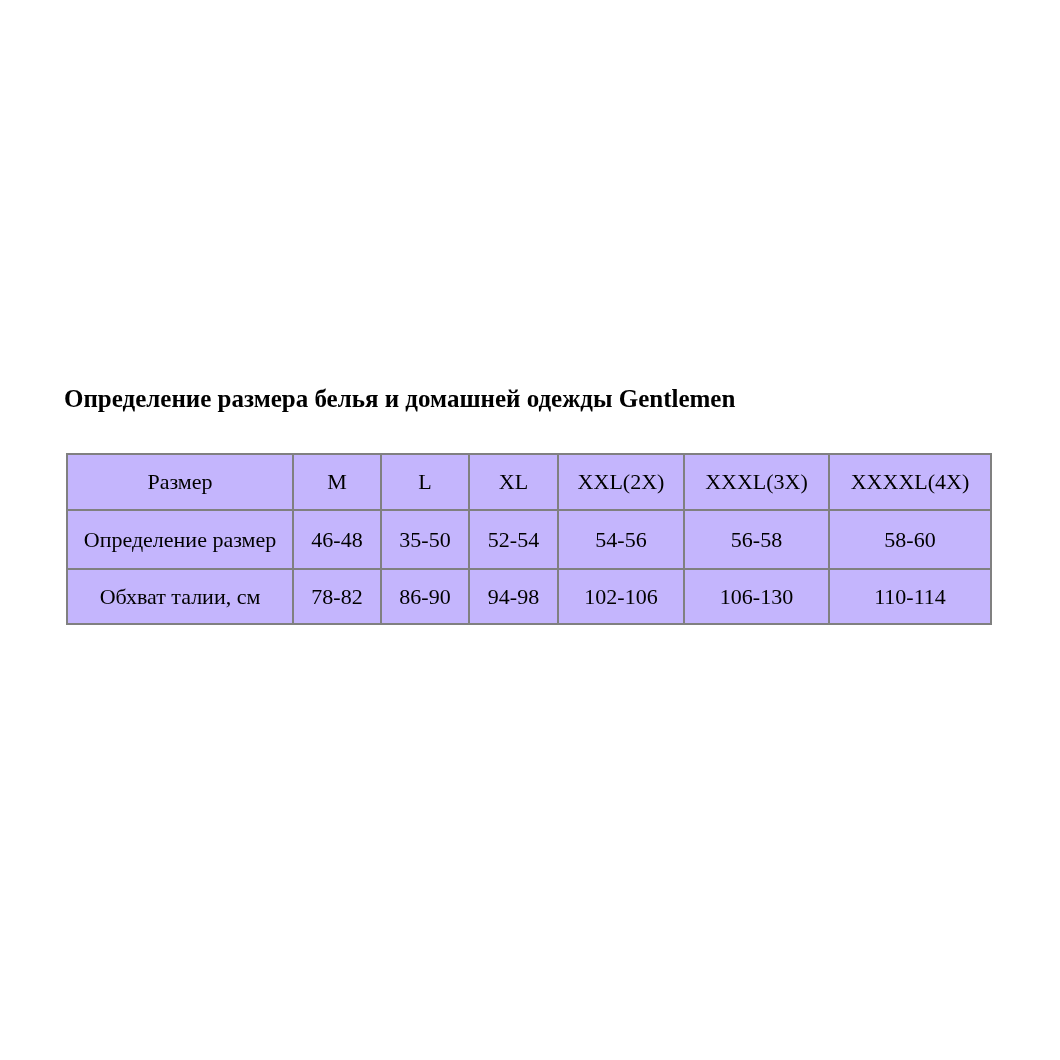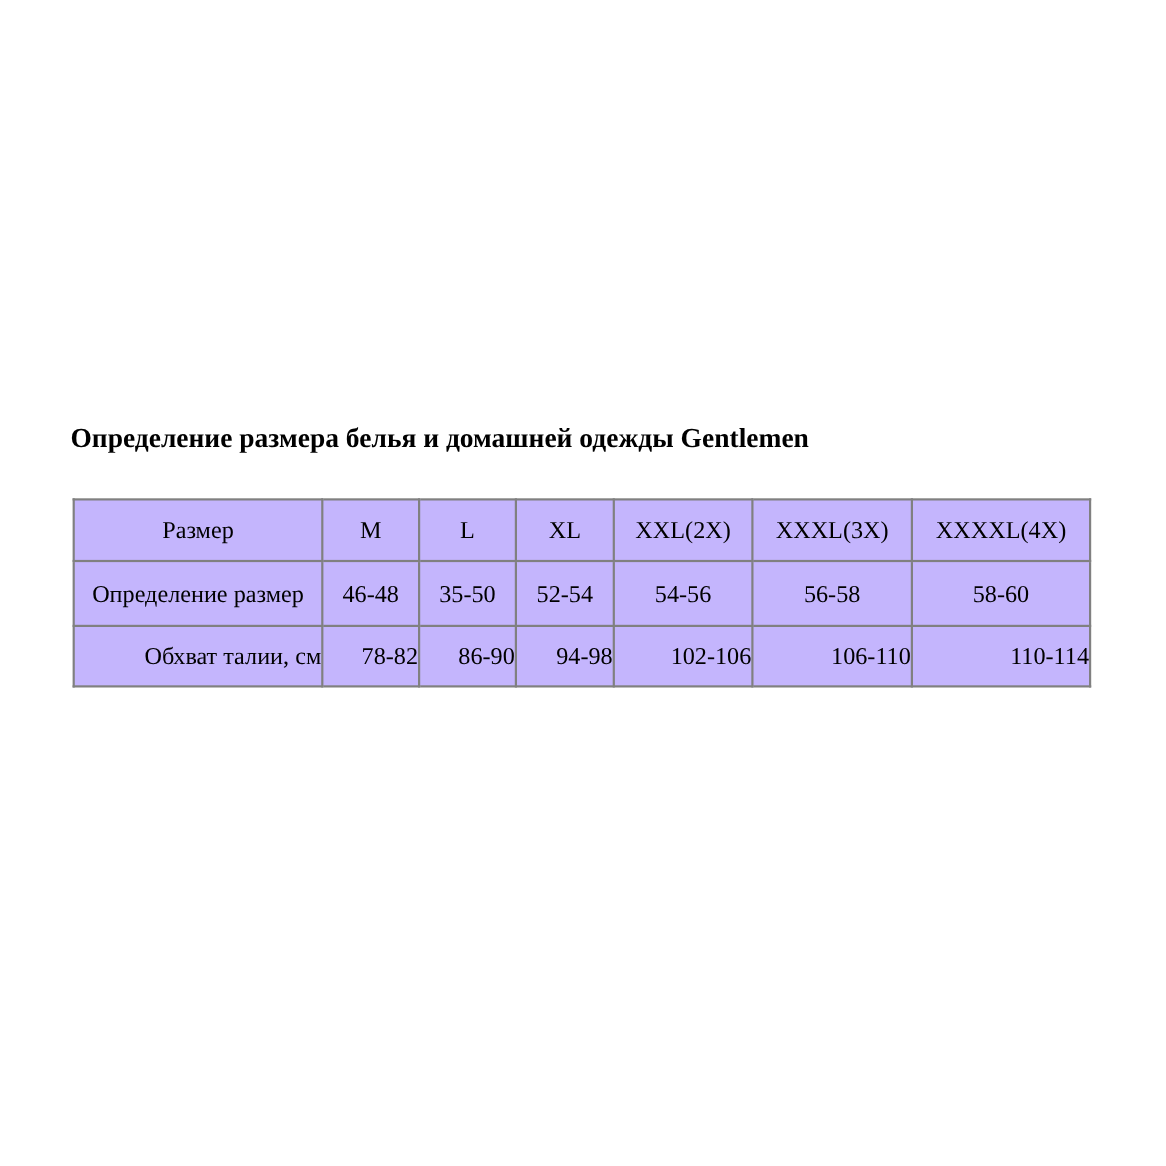--- a/index.html
+++ b/index.html
@@ -39,21 +39,21 @@
     text-align: center;
     vertical-align: middle;
     font-size: 22px;
     color: #000000;
     padding: 0;
     background: #c4b5fd;
     font-family: "Liberation Serif", serif;
   }
   tr.header-row td { height: 54px; }
   tr.row-russian td { height: 57px; }
-  tr.row-waist td  { height: 53px; text-align: right; }
+  tr.row-waist td  { height: 53px; }
 </style>
 </head>
 <body>
 
 <div class="page-title">Определение размера белья и домашней одежды Gentlemen</div>
 
 <table class="size-table">
   <colgroup>
     <col style="width:226px">
     <col style="width:88px">
@@ -81,17 +81,17 @@
       <td>54-56</td>
       <td>56-58</td>
       <td>58-60</td>
     </tr>
     <tr class="row-waist">
       <td>Обхват талии, см</td>
       <td>78-82</td>
       <td>86-90</td>
       <td>94-98</td>
       <td>102-106</td>
-      <td>106-110</td>
+      <td>106-130</td>
       <td>110-114</td>
     </tr>
   </tbody>
 </table>
 
 </body></html>

